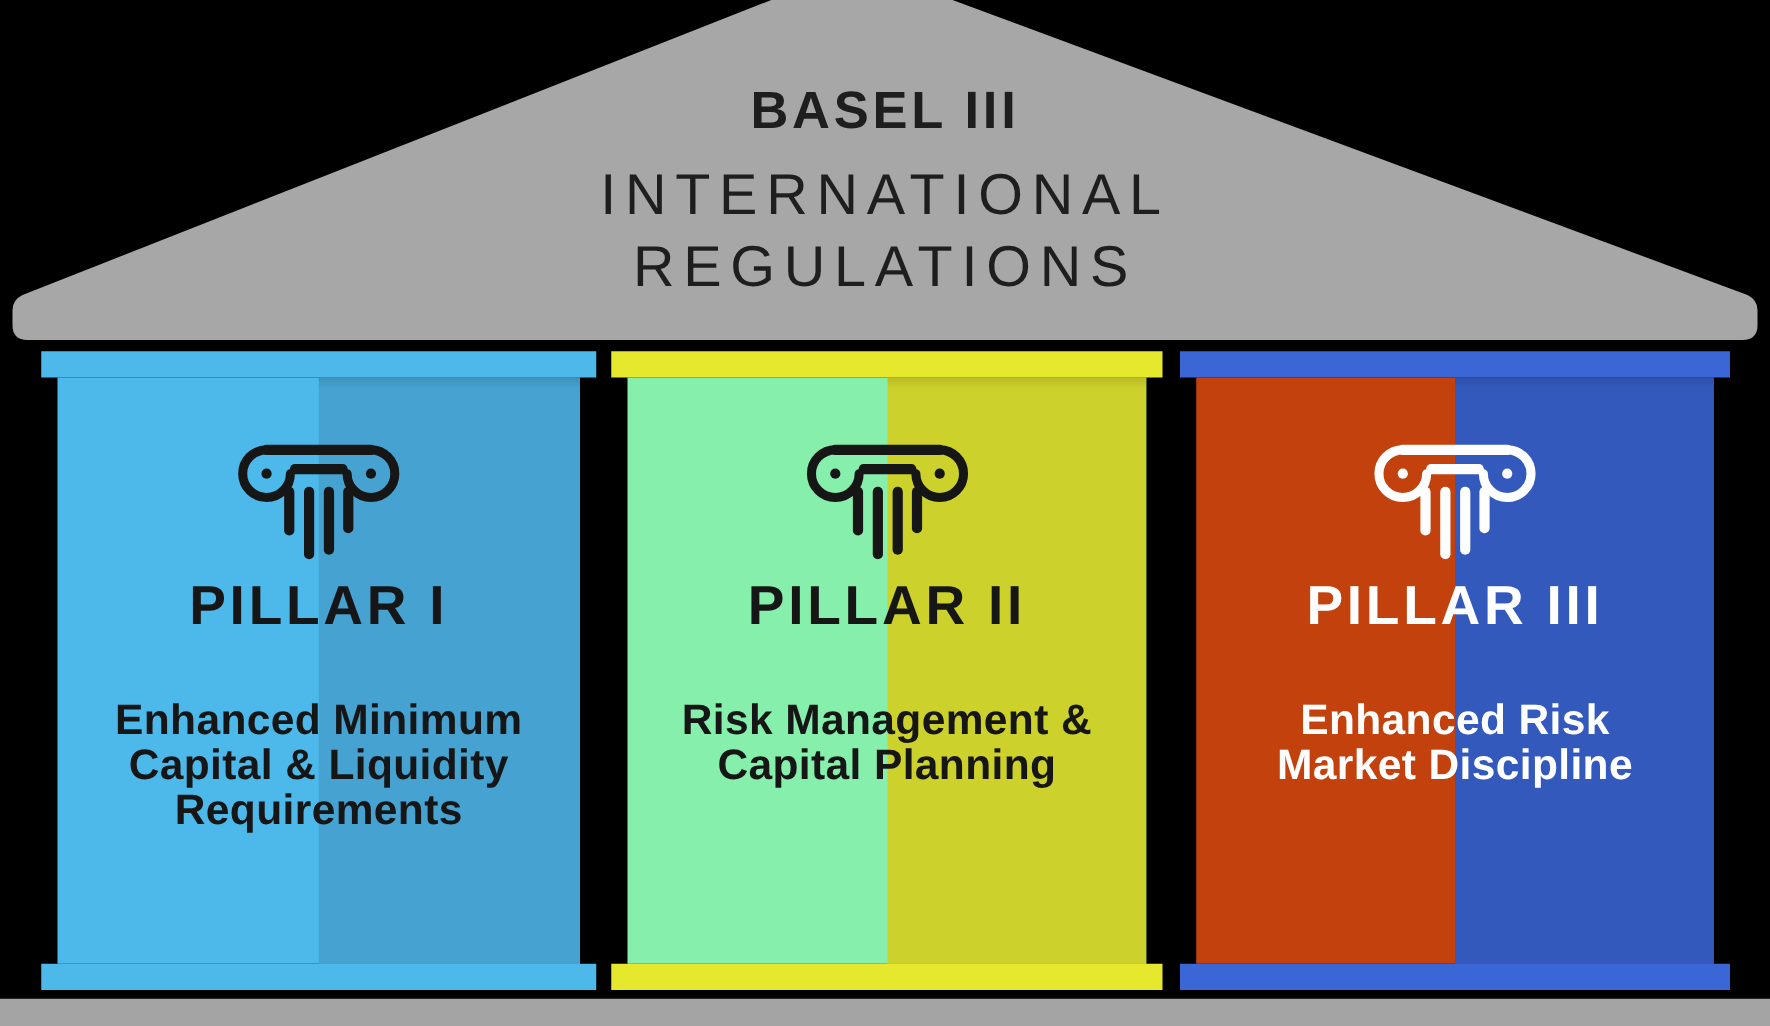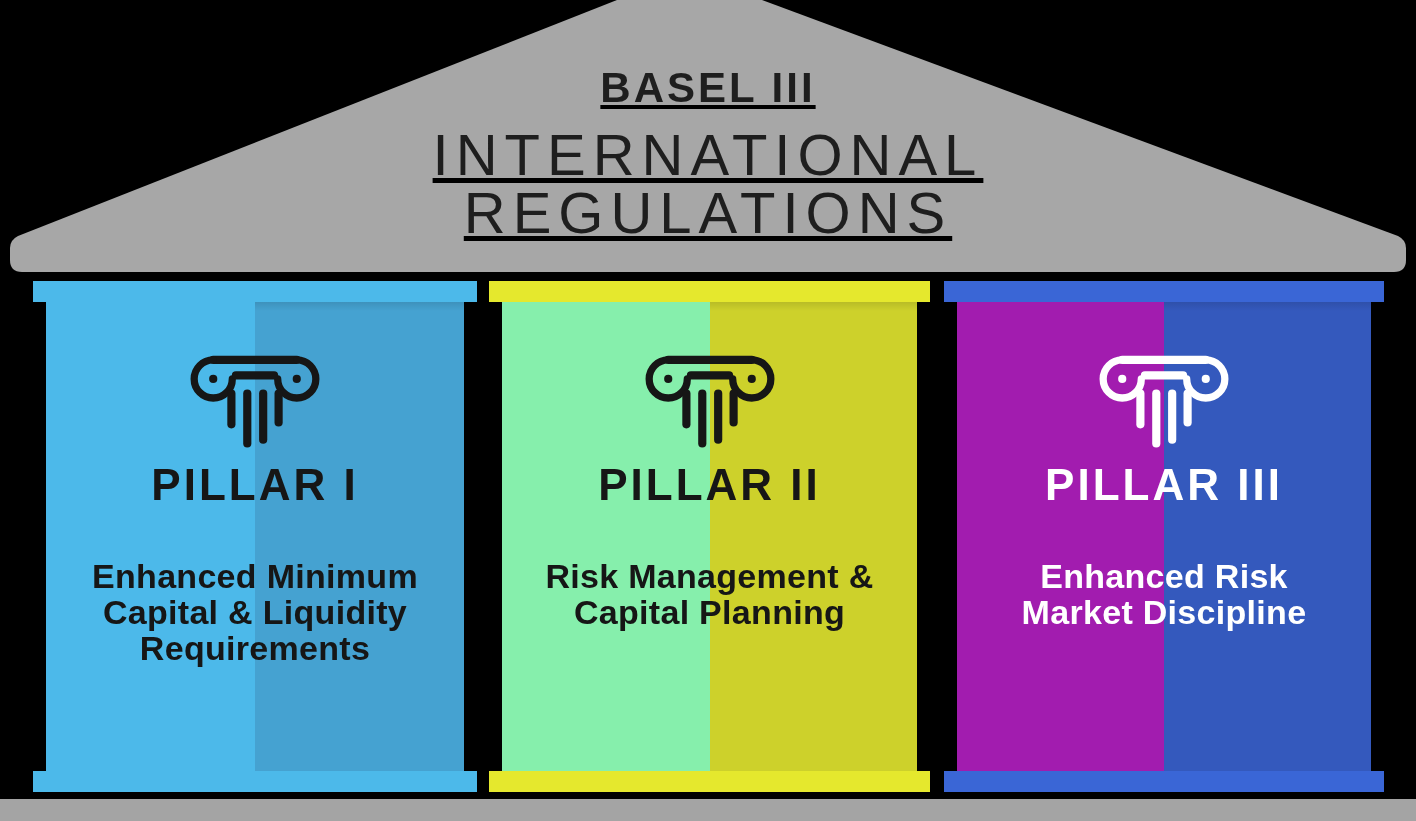--- a/index.html
+++ b/index.html
@@ -1,23 +1,23 @@
 <!DOCTYPE html>
 <html><head>
 <meta charset="utf-8">
 <style>
   html,body{margin:0;padding:0;background:#000;}
   .stage{
     position:relative;width:1416px;height:821px;overflow:hidden;
     font-family:"Liberation Sans",sans-serif;
   }
   .roof-svg{position:absolute;top:0;left:0;display:block;}
-  .roof-textblock{position:absolute;top:64px;left:0;right:0;text-align:center;text-decoration:underline;}
+  .roof-textblock{position:absolute;top:64px;left:0;right:0;text-align:center;}
   .main-title{font-size:42px;font-weight:800;letter-spacing:3px;line-height:48px;}
-  .subtitle{margin-top:14px;font-size:58px;font-weight:400;letter-spacing:7px;line-height:58px;}
+  .subtitle{margin-top:14px;font-size:46px;font-weight:400;letter-spacing:7px;line-height:58px;}
   .pillar{position:absolute;top:281px;height:511px;}
   .p1{left:33px;width:444px;}
   .p2{left:489px;width:441px;}
   .p3{left:944px;width:440px;}
   .cap{position:absolute;top:0;left:0;right:0;height:21px;}
   .base{position:absolute;bottom:0;left:0;right:0;height:21px;}
   .shaft{position:absolute;top:21px;bottom:21px;left:13px;right:13px;}
   .shade{
     position:absolute;top:0;bottom:0;left:50%;right:0;
     background-image:linear-gradient(rgba(0,0,0,0.10),rgba(0,0,0,0) 9px);
@@ -103,21 +103,21 @@
           <div>Risk Management &amp;</div>
           <div>Capital Planning</div>
         </div>
       </div>
     </div>
     <div class="base" style="background: rgb(229, 232, 45);"></div>
   </div>
 
   <div class="pillar p3">
     <div class="cap" style="background: rgb(58, 102, 214);"></div>
-    <div class="shaft" style="background: #a21caf;">
+    <div class="shaft" style="background: #c2410c;">
       <div class="shade" style="background-color: rgb(52, 89, 189);"></div>
       <div class="content" style="color: rgb(255, 255, 255);">
         <svg class="col-icon" viewBox="0 0 152 110">
           <g stroke="currentColor" fill="none" stroke-linecap="round">
             <path d="M30 13 H122" stroke-width="9"></path>
             <path d="M30 13 a21 21 0 1 0 21 21" stroke-width="8"></path>
             <path d="M122 13 a21 21 0 1 1 -21 21" stroke-width="8"></path>
             <path d="M55 30 H97" stroke-width="9"></path>
             <path d="M50 50 V84" stroke-width="9"></path>
             <path d="M67.5 50 V105" stroke-width="9"></path>

